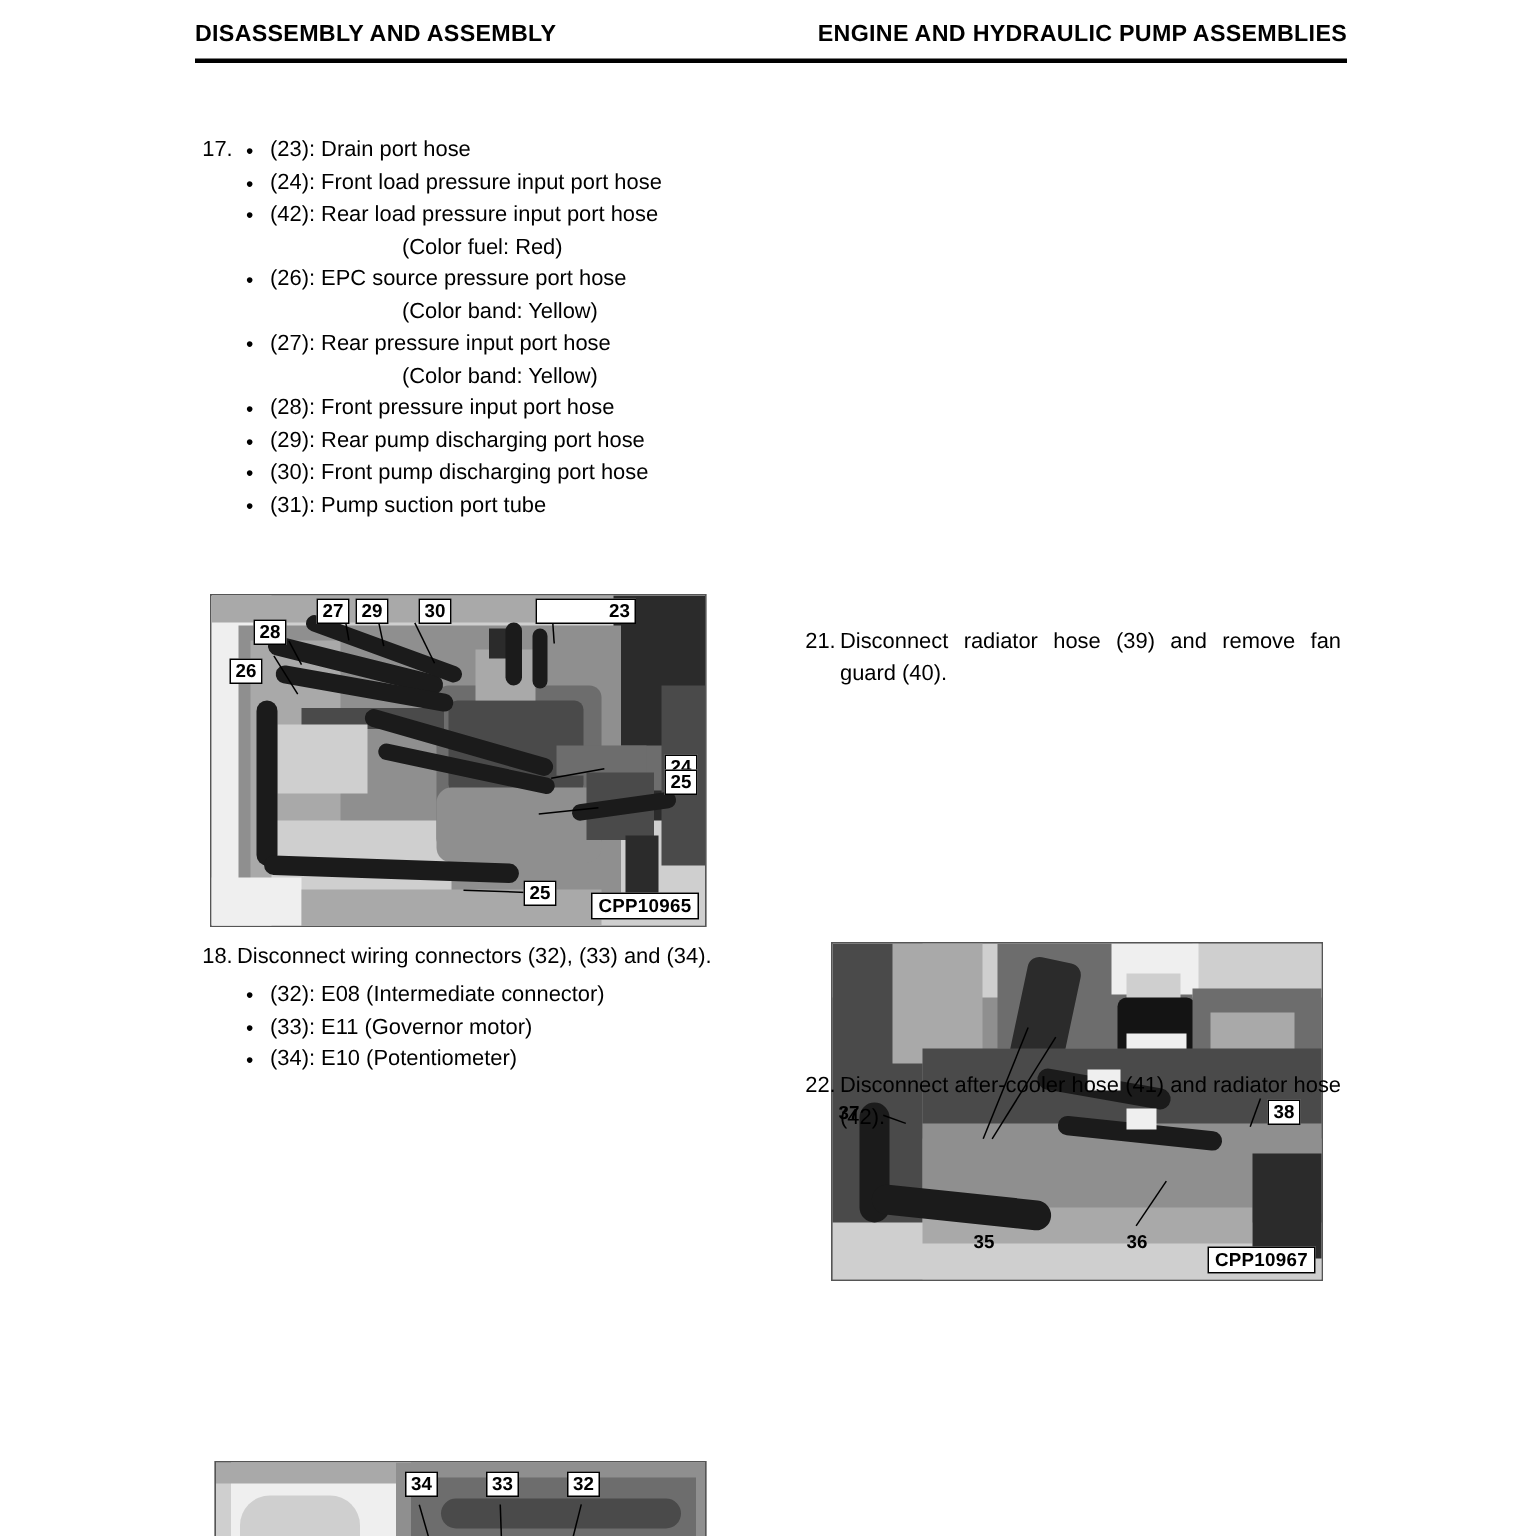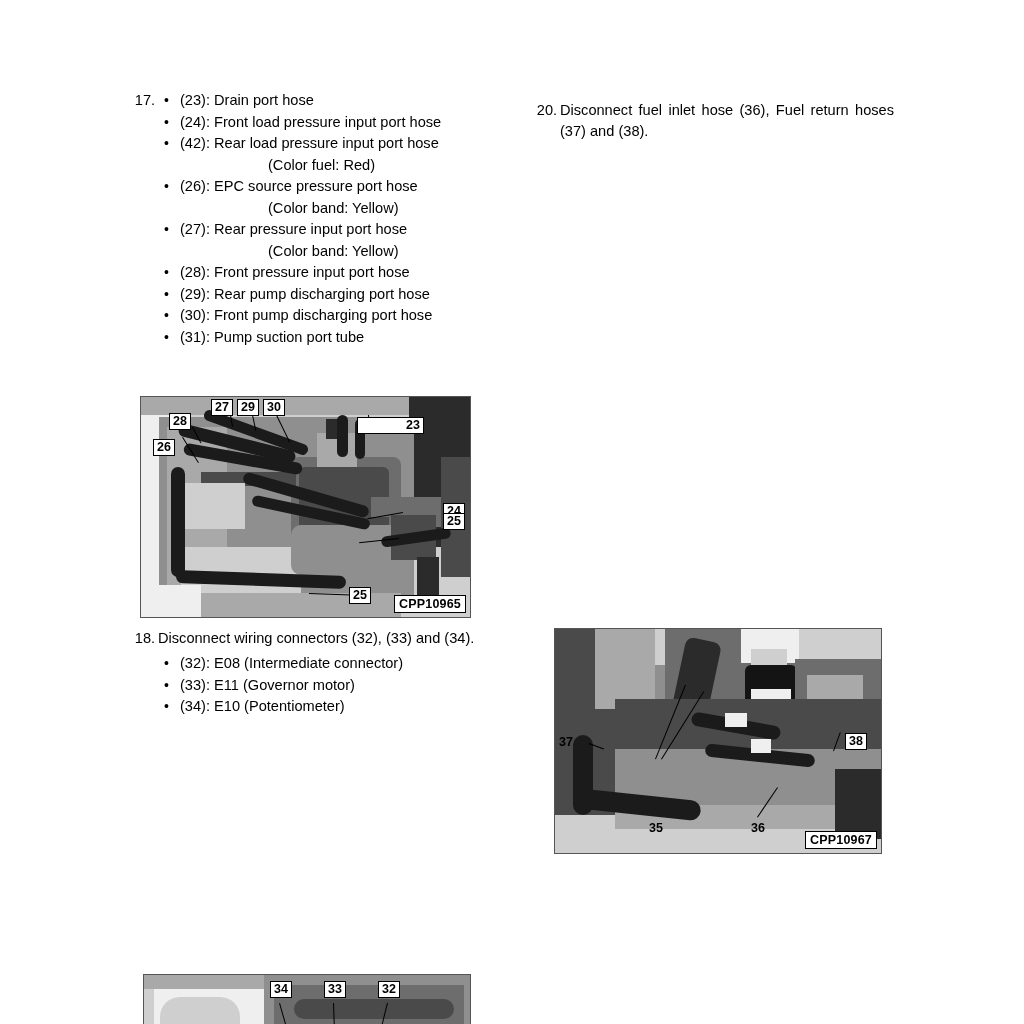--- a/index.html
+++ b/index.html
@@ -161,20 +161,25 @@
     position: absolute;
     background: #1b1b1b;
     border-radius: 40px;
   }
 </style>
 </head>
 <body>
 
 <div class="page">
 
+  <div class="header">
+    <div class="header-left">DISASSEMBLY AND ASSEMBLY</div>
+    <div class="header-right">ENGINE AND HYDRAULIC PUMP ASSEMBLIES</div>
+    <div class="header-rule"></div>
+  </div>
 
   <div class="col col-left">
 
     <div class="step">
       <span class="step-num">17.</span>
       <ul class="bullets">
         <li><span class="dot">•</span><span>(23): Drain port hose</span></li>
         <li><span class="dot">•</span><span>(24): Front load pressure input port hose</span></li>
         <li><span class="dot">•</span><span>(42): Rear load pressure input port hose</span><span class="sub">(Color fuel: Red)</span></li>
         <li><span class="dot">•</span><span>(26): EPC source pressure port hose</span><span class="sub">(Color band: Yellow)</span></li>
@@ -228,22 +233,22 @@
     <div class="lead" style="left:112px;top:18px;width:16px;transform:rotate(78deg);"></div>
     <div class="lead" style="left:136px;top:18px;width:30px;transform:rotate(64deg);"></div>
     <div class="lead" style="left:228px;top:18px;width:14px;transform:rotate(86deg);"></div>
     <div class="lead" style="left:262px;top:116px;width:36px;transform:rotate(170deg);"></div>
     <div class="lead" style="left:258px;top:142px;width:40px;transform:rotate(174deg);"></div>
     <div class="lead" style="left:168px;top:196px;width:42px;transform:rotate(2deg);"></div>
 
     <div class="callout" style="left:28px;top:16px;">28</div>
     <div class="callout" style="left:70px;top:2px;">27</div>
     <div class="callout" style="left:96px;top:2px;">29</div>
-    <div class="callout" style="left:122px;top:2px;">30</div>
-    <div class="callout" style="left:216px;top:20px;padding-left:48px;">23</div>
+    <div class="callout" style="left:138px;top:2px;">30</div>
+    <div class="callout" style="left:216px;top:2px;padding-left:48px;">23</div>
     <div class="callout" style="left:12px;top:42px;">26</div>
     <div class="callout" style="left:302px;top:106px;">24</div>
     <div class="callout" style="left:302px;top:116px;">25</div>
     <div class="callout" style="left:208px;top:190px;">25</div>
 
     <div class="fig-code">CPP10965</div>
   </div>
 
   <div class="col col-left" style="top:628px;">
     <div class="step">
@@ -270,24 +275,20 @@
     <div class="lead" style="left:190px;top:28px;width:56px;transform:rotate(88deg);"></div>
     <div class="lead" style="left:244px;top:28px;width:52px;transform:rotate(104deg);"></div>
 
     <div class="callout" style="left:126px;top:6px;">34</div>
     <div class="callout" style="left:180px;top:6px;">33</div>
     <div class="callout" style="left:234px;top:6px;">32</div>
 
   </div>
 
   <div class="col col-right">
-    <div class="step" style="margin-top:14px;">
-      <span class="step-num">20.</span>
-      <div class="step-body">Disconnect fuel inlet hose (36), Fuel return hoses (37) and (38).</div>
-    </div>
   </div>
 
   <div class="figure" style="left:554px; top:178px; width:328px; height:226px; background:#8c8c8c;">
     <div class="blob shade-a" style="left:0;top:0;width:328px;height:226px;"></div>
     <div class="blob shade-f" style="left:0;top:0;width:328px;height:36px;"></div>
     <div class="blob shade-c" style="left:0;top:0;width:60px;height:226px;"></div>
     <div class="blob shade-e" style="left:40px;top:0;width:60px;height:80px;"></div>
     <div class="blob shade-b" style="left:110px;top:0;width:130px;height:70px;"></div>
     <div class="blob shade-d" style="left:120px;top:10px;width:36px;height:110px;transform:rotate(12deg);border-radius:8px;"></div>
     <div class="blob shade-g" style="left:186px;top:0;width:58px;height:34px;"></div>
@@ -315,15 +316,27 @@
     <div class="lead" style="left:278px;top:122px;width:20px;transform:rotate(-70deg);"></div>
 
     <div class="plainnum" style="left:4px;top:106px;">37</div>
     <div class="plainnum" style="left:94px;top:192px;">35</div>
     <div class="plainnum" style="left:196px;top:192px;">36</div>
     <div class="callout" style="left:290px;top:104px;">38</div>
 
     <div class="fig-code">CPP10967</div>
   </div>
 
-
+  <div class="col col-right" style="top:418px;">
+    <div class="step">
+      <span class="step-num">21.</span>
+      <div class="step-body">Disconnect radiator hose (39) and remove fan guard (40).</div>
+    </div>
+  </div>
+
+  <div class="col col-right" style="top:714px;">
+    <div class="step">
+      <span class="step-num">22.</span>
+      <div class="step-body">Disconnect after-cooler hose (41) and radiator hose (42).</div>
+    </div>
+  </div>
 
 </div>
 
 </body></html>

